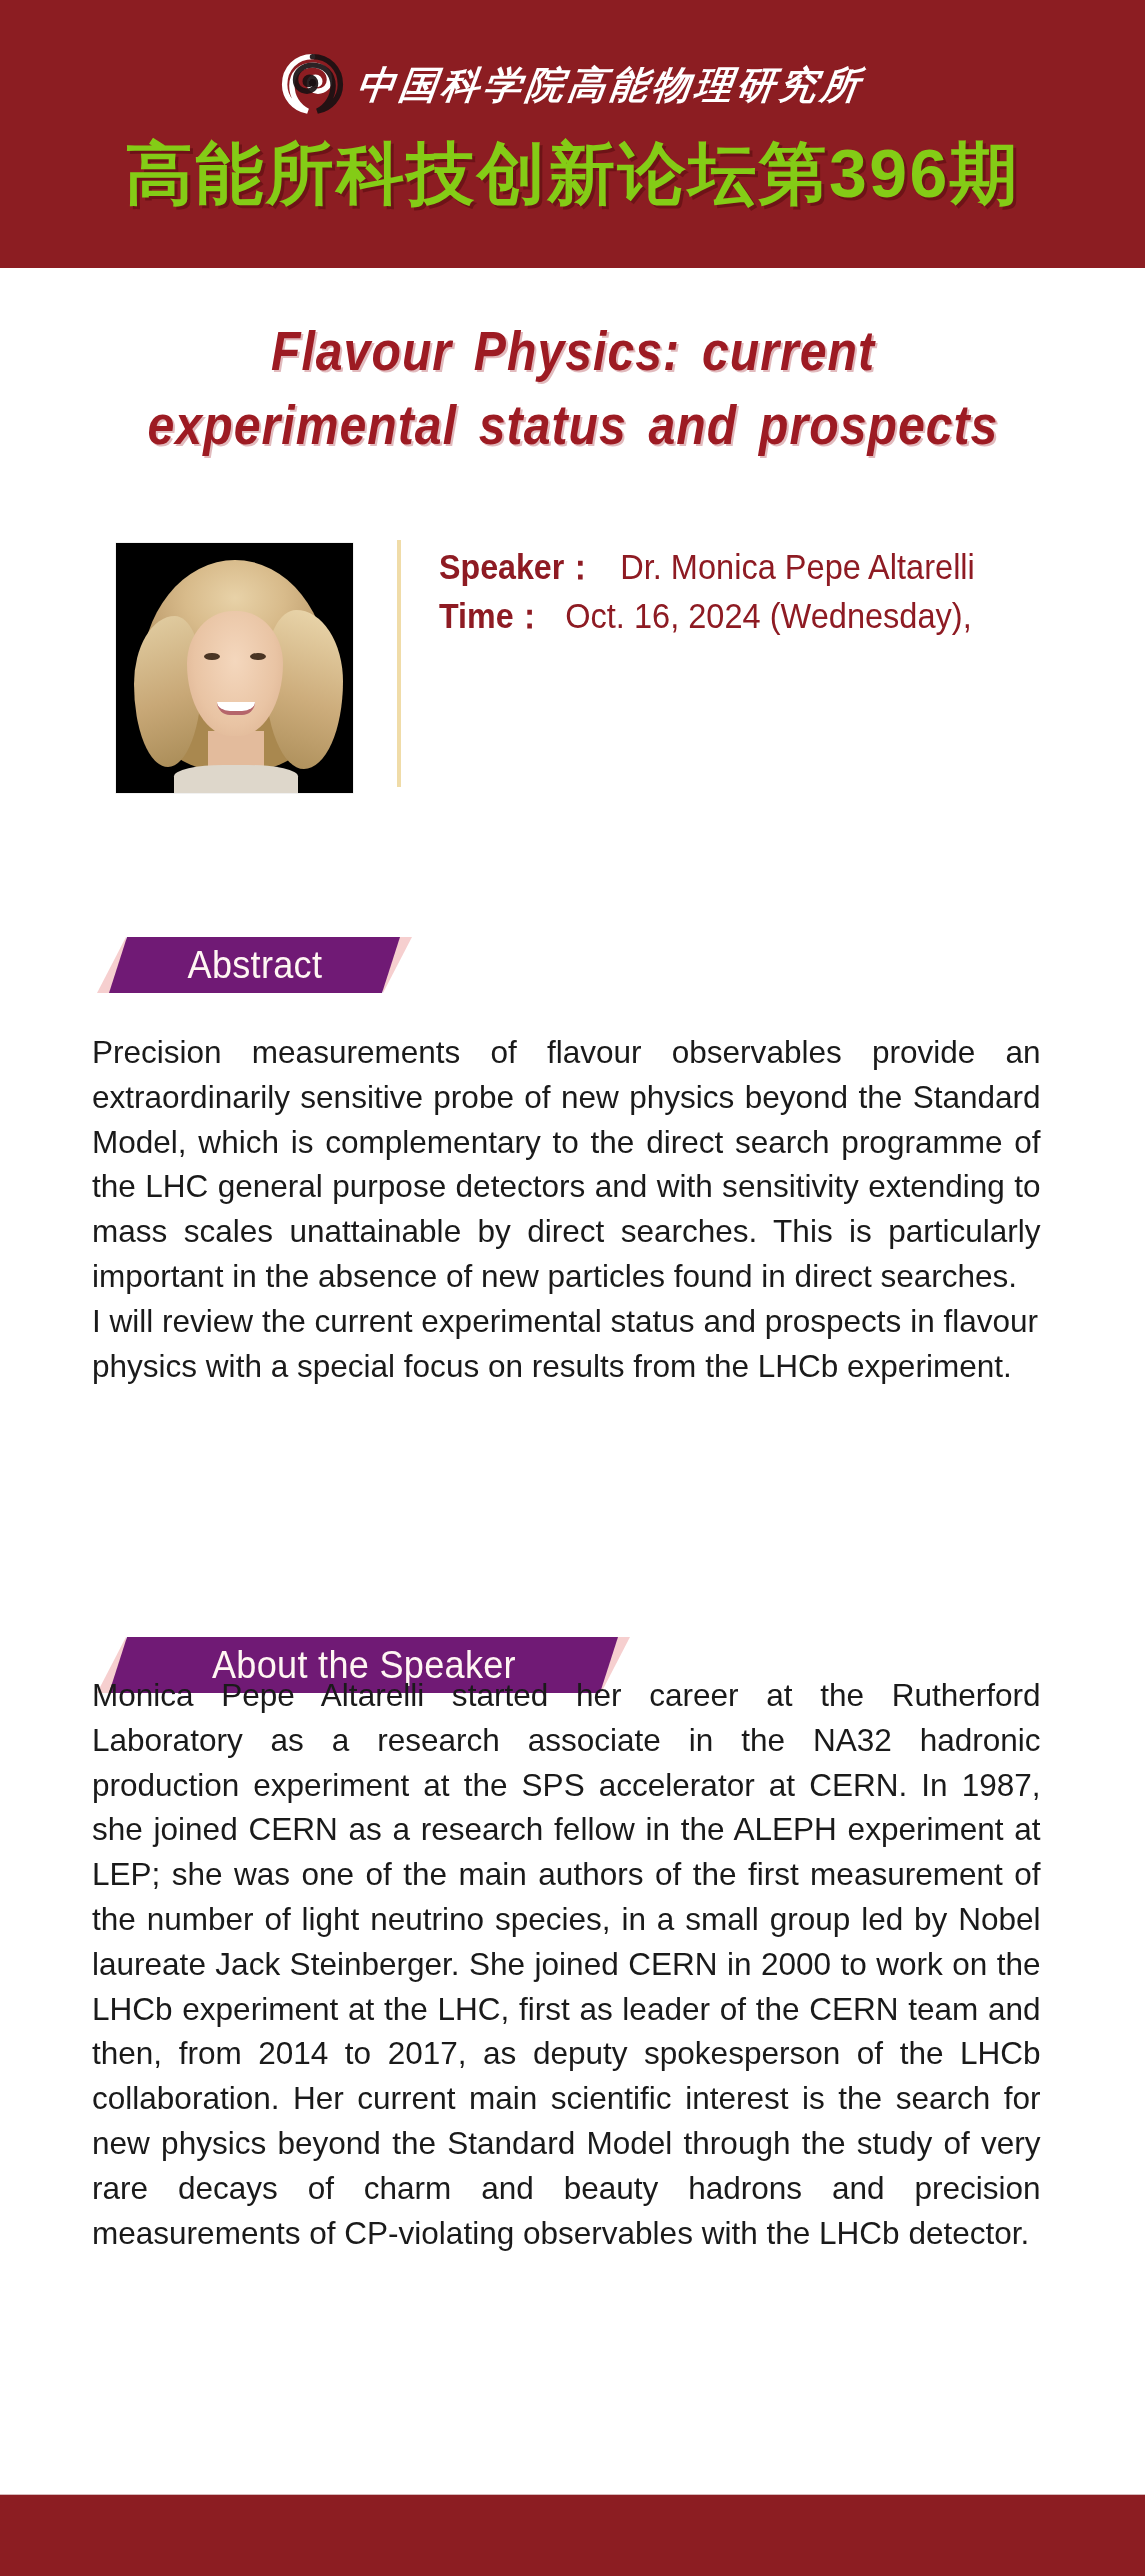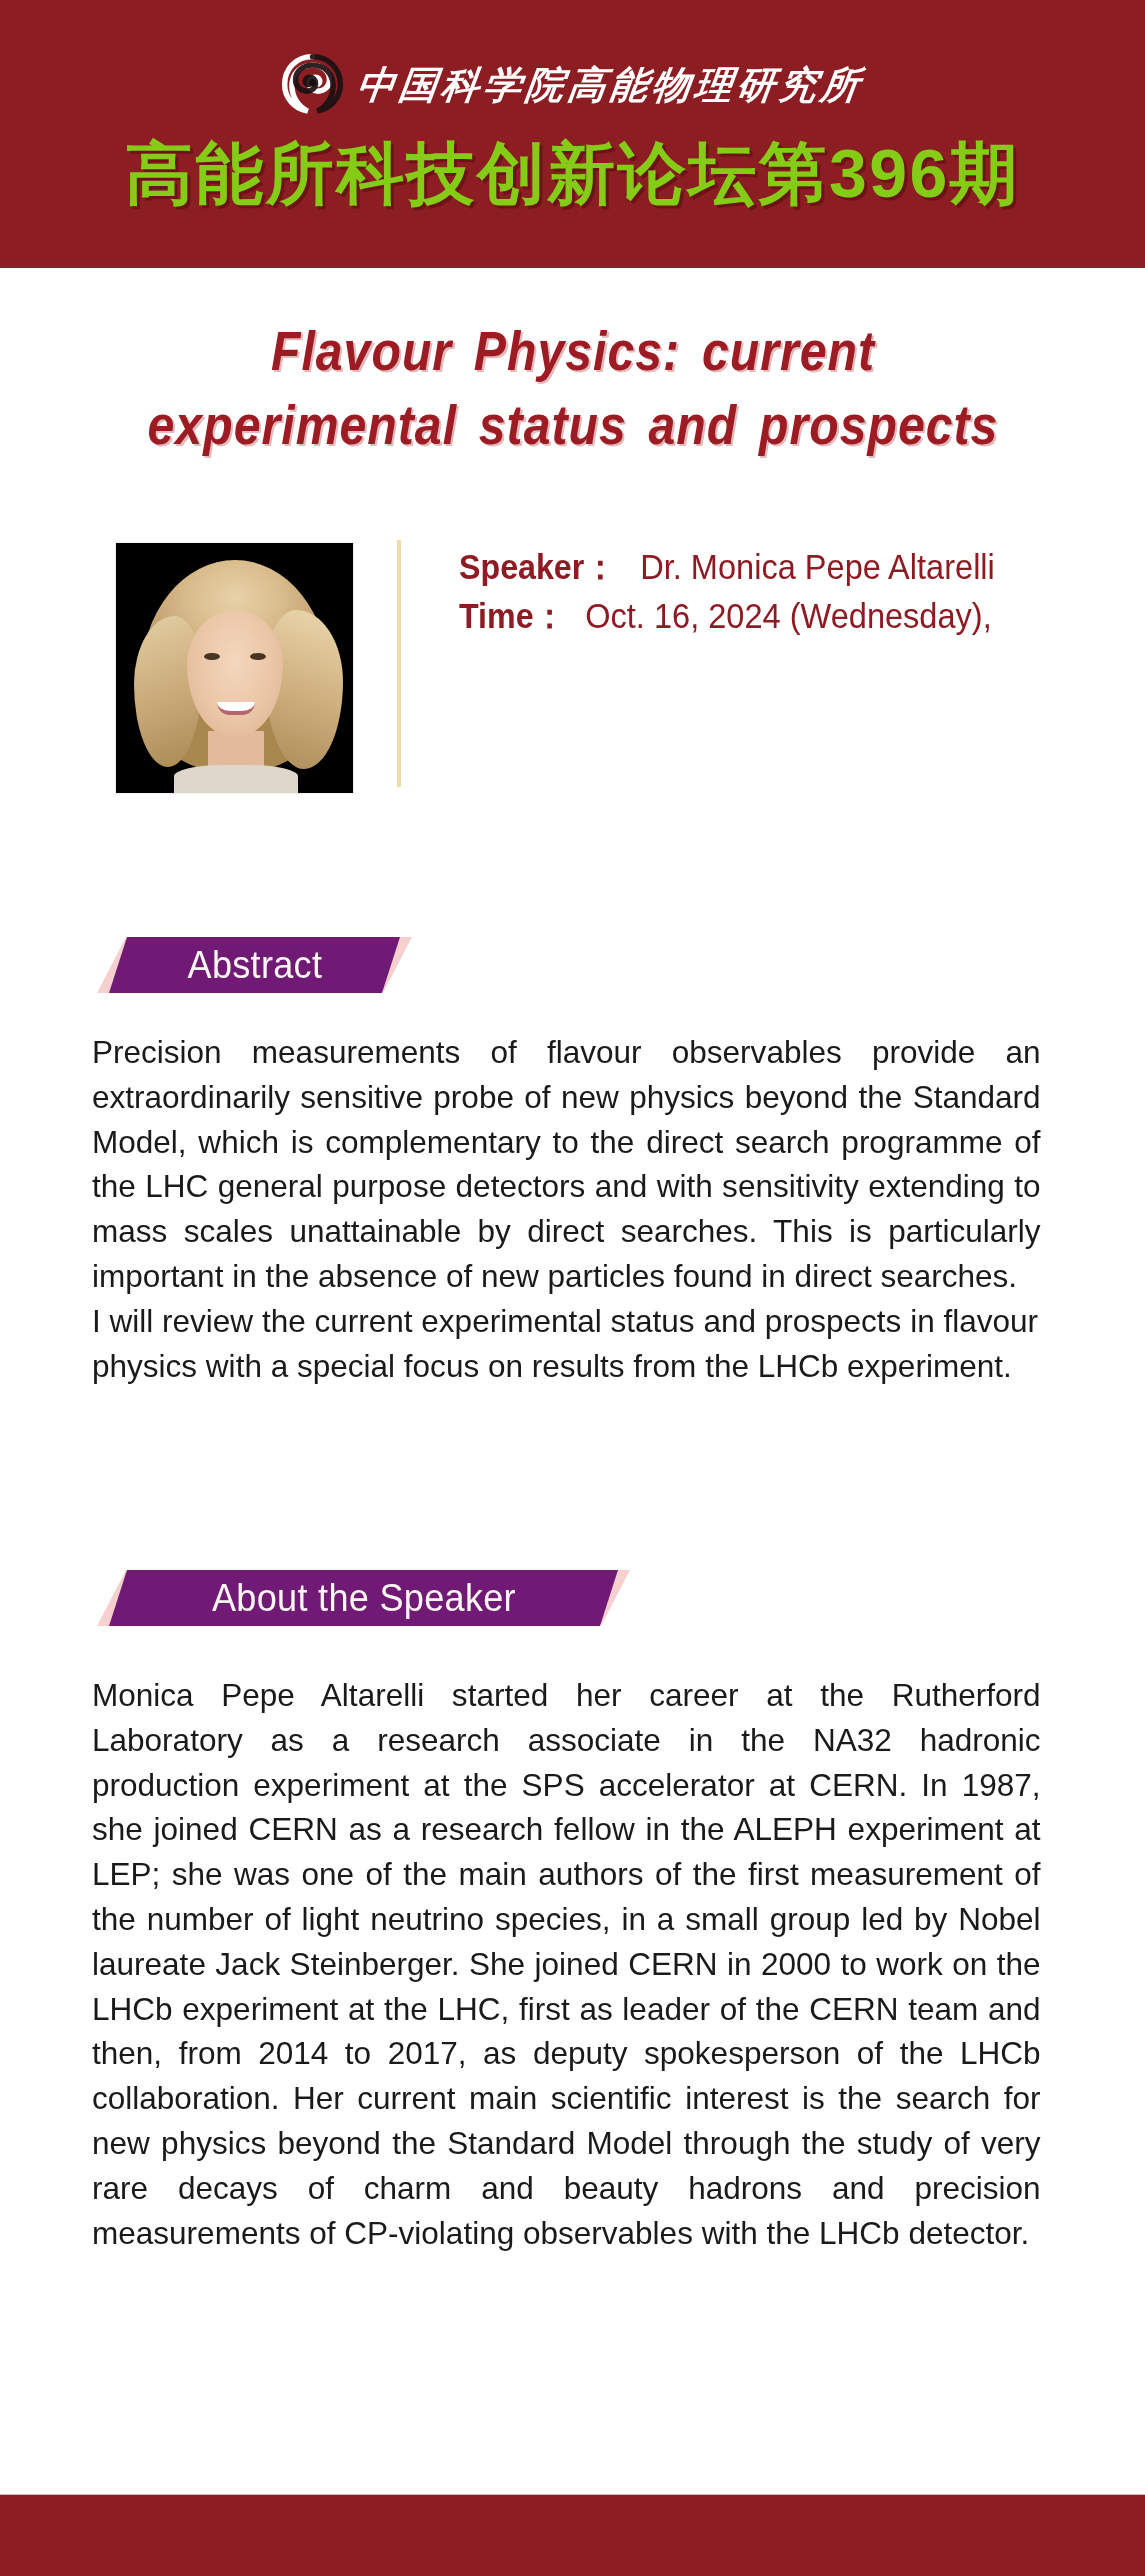--- a/index.html
+++ b/index.html
@@ -187,21 +187,20 @@
   }
 
   .info-row {
     display: flex;
     align-items: flex-end;
     font-family: "Liberation Sans Narrow", "Liberation Sans", sans-serif;
     font-size: 35px;
     line-height: 1.42;
     color: #8E1B23;
     white-space: nowrap;
-    margin-left: 20px;
   }
   .info-row .lbl {
     font-weight: 700;
     letter-spacing: 0px;
     transform: scaleX(0.92);
     transform-origin: left center;
   }
   .info-row .val {
     font-weight: 400;
     padding-left: 11px;
@@ -247,21 +246,21 @@
     font-family: "Liberation Sans Narrow", "Liberation Sans", sans-serif;
     font-size: 38px;
     font-weight: 400;
     color: #FFF6F3;
     letter-spacing: 0.3px;
     white-space: nowrap;
     transform: scaleX(0.95);
   }
 
   #ribbon-abstract { left: 97px; top: 937px; width: 315px; }
-  #ribbon-speaker  { left: 97px; top: 1570px; width: 533px; }
+  #ribbon-speaker  { left: 97px; top: 1637px; width: 533px; }
 
   
   .body-text {
     position: absolute;
     left: 92px;
     width: 963px;
     font-family: "Liberation Sans Narrow", "Liberation Sans", sans-serif;
     font-size: 32px;
     line-height: 1.40;
     color: #1a1a1a;

